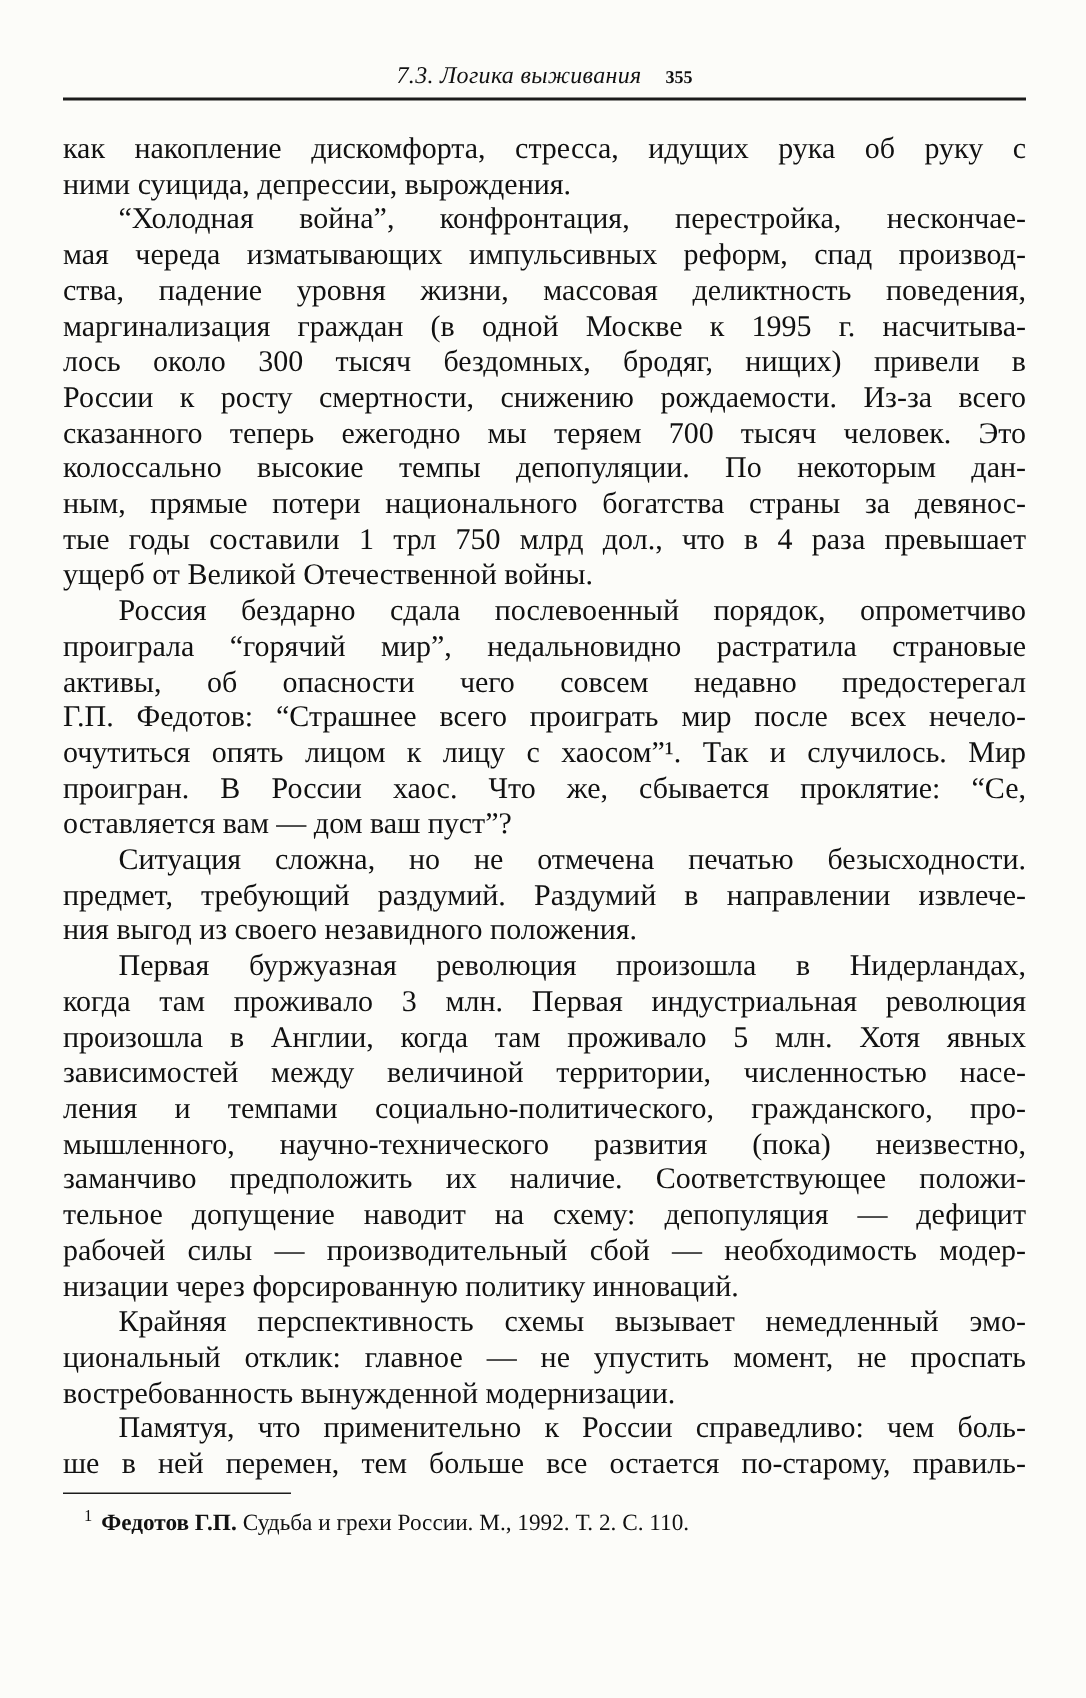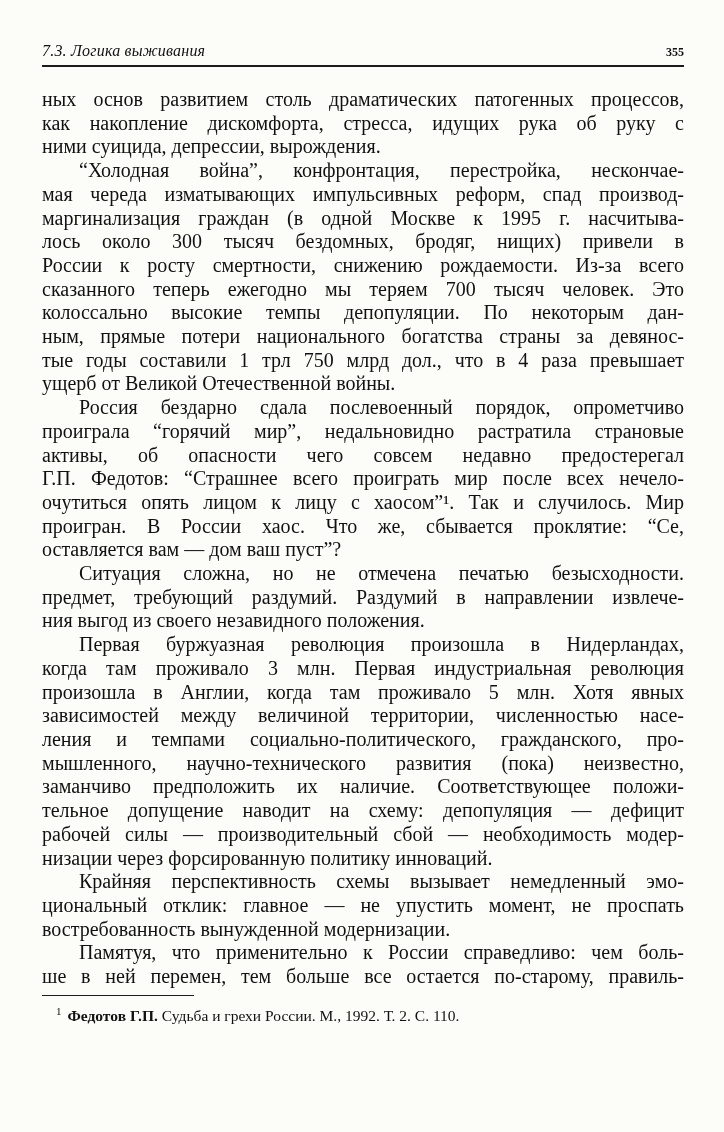--- a/index.html
+++ b/index.html
@@ -14,21 +14,21 @@
     margin: 0 auto;
     background: #fcfcf9;
     box-sizing: border-box;
     padding: 42px 40px 0 42px;
     font-family: "Liberation Serif", "DejaVu Serif", serif;
     color: #111;
     overflow: hidden;
   }
   .running-head {
     display: flex;
-    justify-content: space-between;
+    justify-content: center;
     align-items: baseline;
     font-size: 16px;
     gap: 16px;
   }
   .running-head .section {
     font-style: italic;
     letter-spacing: 0.2px;
   }
   .running-head .pagenum {
     font-weight: bold;
@@ -81,25 +81,25 @@
 
 <div class="page">
 
   <div class="running-head">
     <span class="section">7.3. Логика выживания</span>
     <span class="pagenum">355</span>
   </div>
   <div class="head-rule"></div>
 
   <div class="body-text">
-      <div class="line">ных основ развитием столь драматических патогенных процессов,</div>
       <div class="line">как накопление дискомфорта, стресса, идущих рука об руку с</div>
       <div class="line end">ними суицида, депрессии, вырождения.</div>
       <div class="line indent">“Холодная война”, конфронтация, перестройка, нескончае-</div>
       <div class="line">мая череда изматывающих импульсивных реформ, спад производ-</div>
+      <div class="line">ства, падение уровня жизни, массовая деликтность поведения,</div>
       <div class="line">маргинализация граждан (в одной Москве к 1995 г. насчитыва-</div>
       <div class="line">лось около 300 тысяч бездомных, бродяг, нищих) привели в</div>
       <div class="line">России к росту смертности, снижению рождаемости. Из-за всего</div>
       <div class="line">сказанного теперь ежегодно мы теряем 700 тысяч человек. Это</div>
       <div class="line">колоссально высокие темпы депопуляции. По некоторым дан-</div>
       <div class="line">ным, прямые потери национального богатства страны за девянос-</div>
       <div class="line">тые годы составили 1 трл 750 млрд дол., что в 4 раза превышает</div>
       <div class="line end">ущерб от Великой Отечественной войны.</div>
       <div class="line indent">Россия бездарно сдала послевоенный порядок, опрометчиво</div>
       <div class="line">проиграла “горячий мир”, недальновидно растратила страновые</div>

